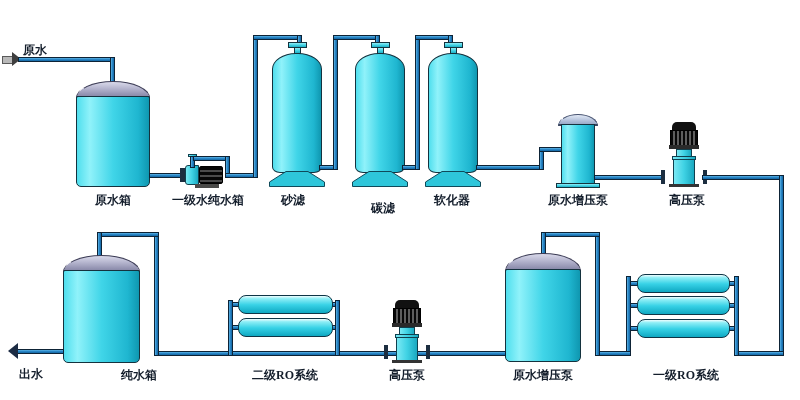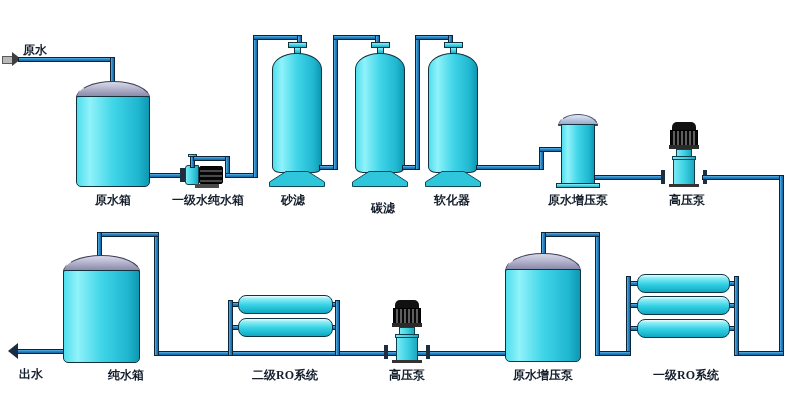--- a/index.html
+++ b/index.html
@@ -165,19 +165,19 @@
   <div class="rotube" style="left:238px;top:295px;width:95px;height:19px;"></div>
   <div class="rotube" style="left:238px;top:318px;width:95px;height:19px;"></div>
   <div class="label" style="left:285px;top:367px;">二级RO系统</div>
 
   <div class="pipe v" style="left:154px;top:232px;width:5px;height:124px;"></div>
   <div class="pipe" style="left:97px;top:232px;width:62px;height:5px;"></div>
   <div class="pipe v" style="left:97px;top:232px;width:5px;height:28px;"></div>
 
   <div class="dome" style="left:63px;top:255px;width:77px;height:17px;"></div>
   <div class="tankbody" style="left:63px;top:270px;width:77px;height:93px;border-radius:2px 2px 5px 5px;"></div>
-  <div class="label" style="left:103px;top:367px;padding-left:46px;">纯水箱</div>
+  <div class="label" style="left:116px;top:367px;padding-left:46px;">纯水箱</div>
 
   <div class="pipe" style="left:16px;top:349px;width:48px;height:5px;"></div>
   <div style="position:absolute;left:8px;top:343px;width:0;height:0;border-right:10px solid #1c2c44;border-top:8px solid transparent;border-bottom:8px solid transparent;"></div>
   <div class="label" style="left:31px;top:366px;">出水</div>
 
 </div>
 
 </body></html>

